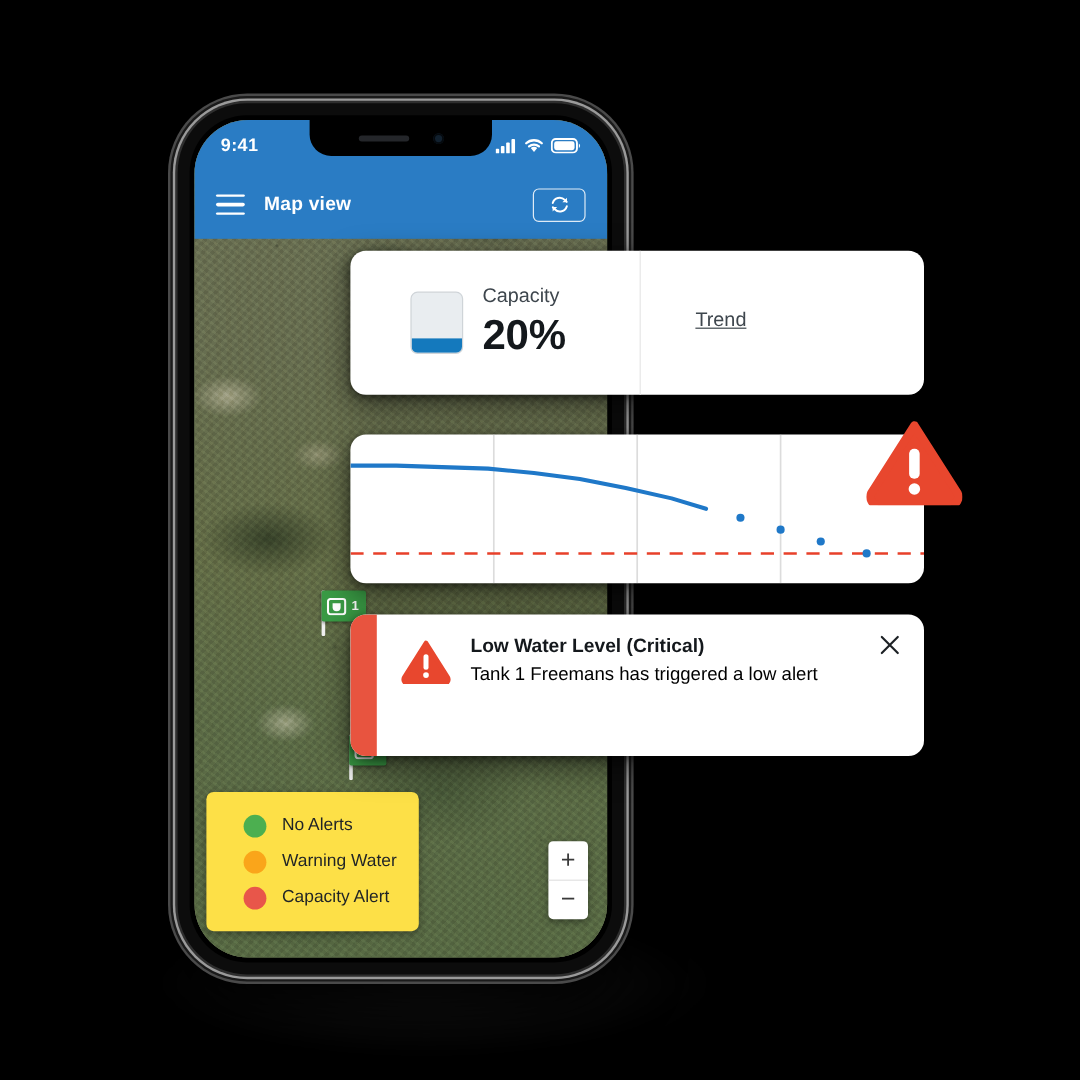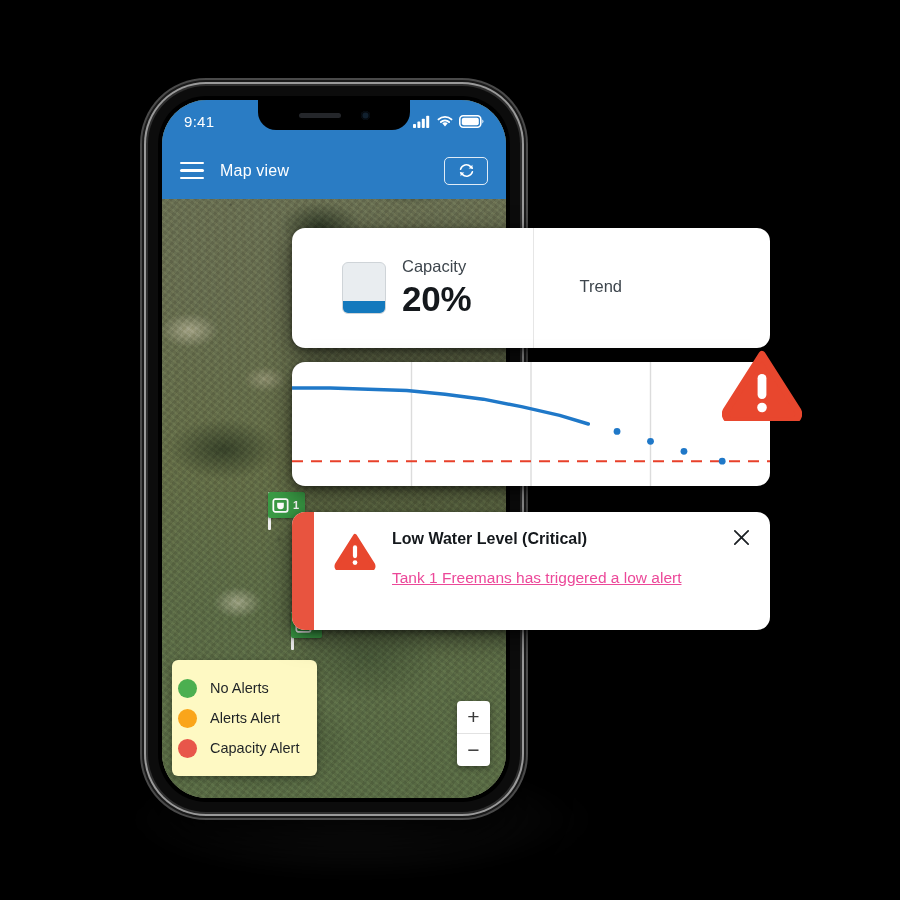--- a/index.html
+++ b/index.html
@@ -87,61 +87,61 @@
   
   .appbar {
     position: absolute; left: 0; top: 0; width: 100%; height: 99px;
     background: #2a7cc4;
   }
   .statusbar {
     position: absolute; left: 0; top: 0; width: 100%; height: 42px;
     display: flex; align-items: center; justify-content: space-between;
     padding: 0 22px; color: #fff;
   }
-  .clock { font-size: 15px; font-weight: normal; letter-spacing: .3px; }
+  .clock { font-size: 15px; font-weight: bold; letter-spacing: .3px; }
   .sys-icons { display: flex; align-items: center; gap: 6px; }
   .notch {
     position: absolute; left: 50%; transform: translateX(-50%); top: 0;
     width: 152px; height: 30px; background: #000;
     border-bottom-left-radius: 18px; border-bottom-right-radius: 18px;
     display: flex; align-items: center; justify-content: center; gap: 20px;
     z-index: 6;
   }
   .speaker { width: 42px; height: 5px; border-radius: 3px; background: #24262a; }
   .camera { width: 9px; height: 9px; border-radius: 50%; background: #11202e; box-shadow: inset 0 0 0 1.5px #05090d; }
 
   .appbar-row {
     position: absolute; left: 0; top: 42px; width: 100%; height: 57px;
     display: flex; align-items: center; padding: 0 18px;
   }
   .hamburger { width: 24px; display: flex; flex-direction: column; gap: 5px; cursor: pointer; }
   .hamburger span { display: block; height: 2.5px; background: #fff; border-radius: 2px; }
-  .appbar-title { color: #fff; font-size: 16px; font-weight: normal; margin-left: 16px; letter-spacing: .2px; }
+  .appbar-title { color: #fff; font-size: 16px; font-weight: bold; margin-left: 16px; letter-spacing: .2px; }
   .refresh-btn {
     margin-left: auto; width: 44px; height: 28px;
     border: 1.5px solid rgba(255,255,255,0.85); border-radius: 5px;
     display: flex; align-items: center; justify-content: center; cursor: pointer;
   }
 
   
   .marker { position: absolute; }
   .marker .post { position: absolute; left: 2px; top: 0; width: 2.5px; height: 38px; background: #f2f2f2; border-radius: 1px; }
   .marker .flag {
     position: absolute; left: 2px; top: 0; height: 26px;
     background: #3a9b45; border-radius: 2px;
     display: flex; align-items: center; gap: 4px; padding: 0 6px 0 4px;
     box-shadow: 0 1px 3px rgba(0,0,0,0.4);
   }
   .marker .flag .pct { color: #fff; font-size: 11px; font-weight: bold; white-space: nowrap; }
 
   
   .legend {
     position: absolute; left: 10px; bottom: 22px;
-    background: #fef9c3; border-radius: 6px;
-    padding: 13px 18px 13px 6px;
+    background: #fde047; border-radius: 6px;
+    padding: 13px 18px 13px 31px;
     box-shadow: 0 2px 7px rgba(0,0,0,0.35);
   }
   .legend-row { display: flex; align-items: center; gap: 13px; height: 30px; }
   .legend-dot { width: 19px; height: 19px; border-radius: 50%; flex: none; }
   .legend-label { font-size: 14.5px; color: #1f2326; }
 
   
   .zoomctl {
     position: absolute; right: 16px; bottom: 32px;
     width: 33px; background: #fff; border-radius: 4px;
@@ -154,48 +154,48 @@
   .zoomctl .sep { height: 1px; background: #e2e2e2; padding: 0; }
 
   
   .card {
     position: absolute; background: #fff; border-radius: 13px;
     box-shadow: 0 8px 26px rgba(0,0,0,0.55), 0 2px 6px rgba(0,0,0,0.4);
     z-index: 20;
   }
 
   
-  #capacity-card { left: 292px; top: 228px; width: 478px; height: 120px; display: flex; }
+  #capacity-card { left: 292px; top: 209px; width: 478px; height: 120px; display: flex; }
   .cap-half { flex: 1; display: flex; align-items: center; padding-left: 50px; }
   .cap-half.right { padding-left: 46px; border-left: 1px solid #e6e6e6; flex-direction: column; align-items: flex-start; justify-content: center; }
   .tank-gauge {
     width: 44px; height: 52px; border-radius: 6px; border: 1px solid #cfd4d8;
     background: #e9edf0; overflow: hidden; position: relative; flex: none;
   }
   .tank-fill { position: absolute; left: 0; bottom: 0; width: 100%; background: #1479bd; }
   .cap-text { margin-left: 16px; }
   .cap-label { font-size: 16.5px; color: #3e464d; margin-bottom: 3px; }
   .cap-value { font-size: 35px; font-weight: bold; color: #14181c; letter-spacing: -.2px; }
-  .trend-label { font-size: 16.5px; color: #3e464d; margin-bottom: 3px; }
+  .trend-label { font-size: 16.5px; color: #3e464d; margin-bottom: 3px; text-decoration: underline; }
   .trend-value { display: flex; align-items: center; gap: 11px; }
   .trend-num { font-size: 27px; font-weight: bold; color: #14181c; letter-spacing: -.2px; }
 
   
   #chart-card { left: 292px; top: 362px; width: 478px; height: 124px; overflow: hidden; }
 
   
   .warn-tri { position: absolute; z-index: 30; }
 
   
   #alert-card { left: 292px; top: 512px; width: 478px; height: 118px; overflow: hidden; display: flex; }
   .alert-stripe { width: 22px; background: #e8543f; flex: none; }
   .alert-body { flex: 1; display: flex; padding: 18px 16px 0 20px; position: relative; }
   .alert-icon { flex: none; margin-right: 16px; margin-top: 2px; }
-  .alert-title { font-size: 16px; font-weight: bold; color: #14181c; margin-bottom: 19px; }
-  .alert-msg { font-size: 15.5px; color: #ec4899; line-height: 1.38; text-decoration: underline; }
+  .alert-title { font-size: 16px; font-weight: bold; color: #14181c; margin-bottom: 4px; }
+  .alert-msg { font-size: 15.5px; color: #000000; line-height: 1.38; }
   .alert-close {
     position: absolute; right: 16px; top: 12px;
     width: 26px; height: 26px; display: flex; align-items: center; justify-content: center;
     cursor: pointer;
   }
 </style>
 </head>
 <body>
 
 <div id="stage">
@@ -244,21 +244,21 @@
           </div>
         </div>
 
         <div class="legend">
           <div class="legend-row">
             <span class="legend-dot" style="background:#4CAF50;"></span>
             <span class="legend-label">No Alerts</span>
           </div>
           <div class="legend-row">
             <span class="legend-dot" style="background:#FAA51A;"></span>
-            <span class="legend-label">Alerts Alert</span>
+            <span class="legend-label">Warning Water</span>
           </div>
           <div class="legend-row">
             <span class="legend-dot" style="background:#E8564A;"></span>
             <span class="legend-label">Capacity Alert</span>
           </div>
         </div>
 
         <div class="zoomctl">
           <div>+</div>
           <div class="sep"></div>

